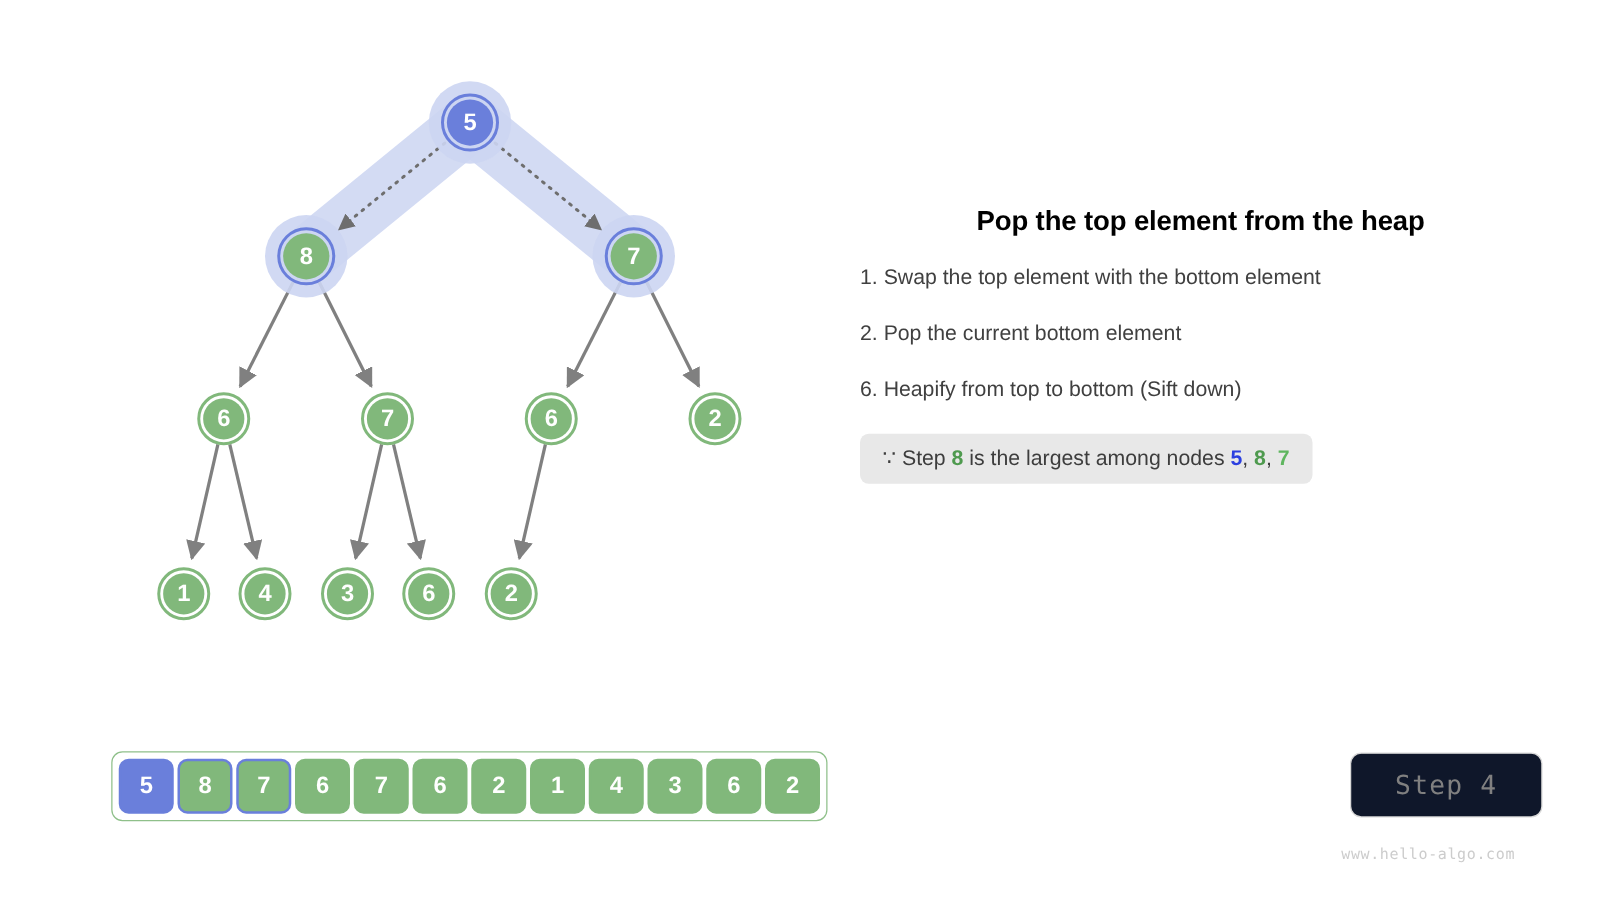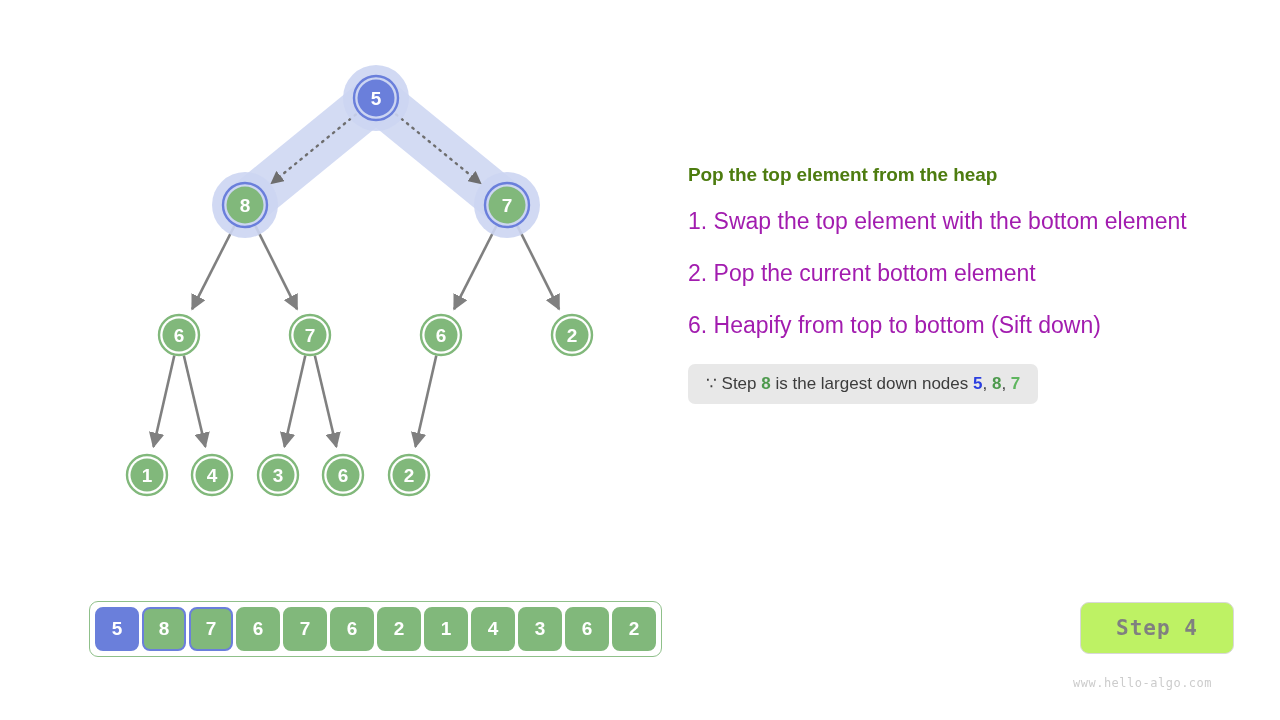--- a/index.html
+++ b/index.html
@@ -36,29 +36,30 @@
   }
 
   
   #info-panel {
     position: absolute;
     left: 688px;
     top: 164px;
     width: 545px;
   }
   #panel-title {
-    font-size: 19px;
+    font-size: 22px;
     font-weight: bold;
-    color: #4d7c0f;
+    color: #000000;
     margin: 0 0 22px 0;
     letter-spacing: -0.1px;
+    text-align: center;
   }
   .step-line {
-    font-size: 23px;
-    color: #a21caf;
+    font-size: 17px;
+    color: #404040;
     margin-bottom: 25px;
     white-space: nowrap;
   }
   #reason-box {
     display: inline-block;
     background: #e8e8e8;
     border-radius: 7px;
     padding: 9px 18px 10px 18px;
     font-size: 17px;
     color: #3d3d3d;
@@ -105,27 +106,27 @@
 
   
   #step-badge {
     position: absolute;
     left: 1080px;
     top: 602px;
     width: 152px;
     height: 50px;
     border: 1.5px solid #d8d8d8;
     border-radius: 9px;
-    background: #bef264;
+    background: #0f172a;
     display: flex;
     align-items: center;
     justify-content: center;
     font-family: "DejaVu Sans Mono", monospace;
     font-size: 21px;
-    font-weight: bold;
+    font-weight: normal;
     color: #808080;
     letter-spacing: 1px;
   }
   #watermark {
     position: absolute;
     left: 1073px;
     top: 676px;
     font-family: "DejaVu Sans Mono", monospace;
     font-size: 12px;
     color: #cccccc;
@@ -235,21 +236,21 @@
   <h1 id="panel-title">Pop the top element from the heap</h1>
 
   <div class="step-line">1. Swap the top element with the bottom element</div>
   <div class="step-line">2. Pop the current bottom element</div>
   <div class="step-line">6. Heapify from top to bottom (Sift down)</div>
 
   <div id="reason-box">
     <span>∵</span>
     <span>Step</span>
     <span class="hl-green">8</span>
-    <span>is the largest down nodes</span>
+    <span>is the largest among nodes</span>
     <span class="hl-blue">5</span><span>, </span><span class="hl-green">8</span><span>, </span><span class="hl-green2">7</span>
   </div>
 </div>
 
 <div id="array-wrap">
     <div class="cell blue-fill">5</div>
     <div class="cell blue-border">8</div>
     <div class="cell blue-border">7</div>
     <div class="cell">6</div>
     <div class="cell">7</div>

